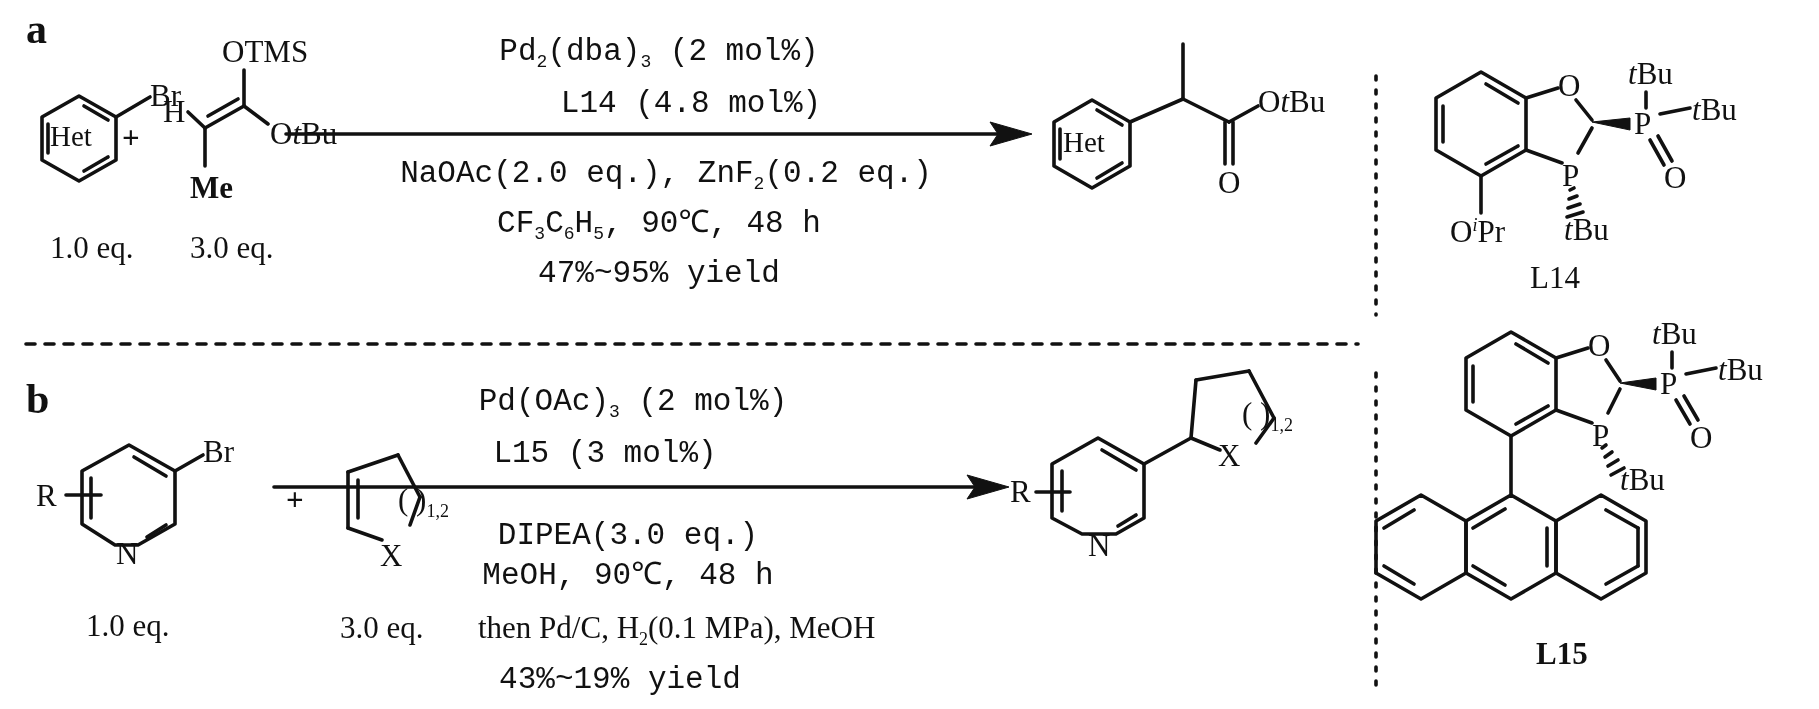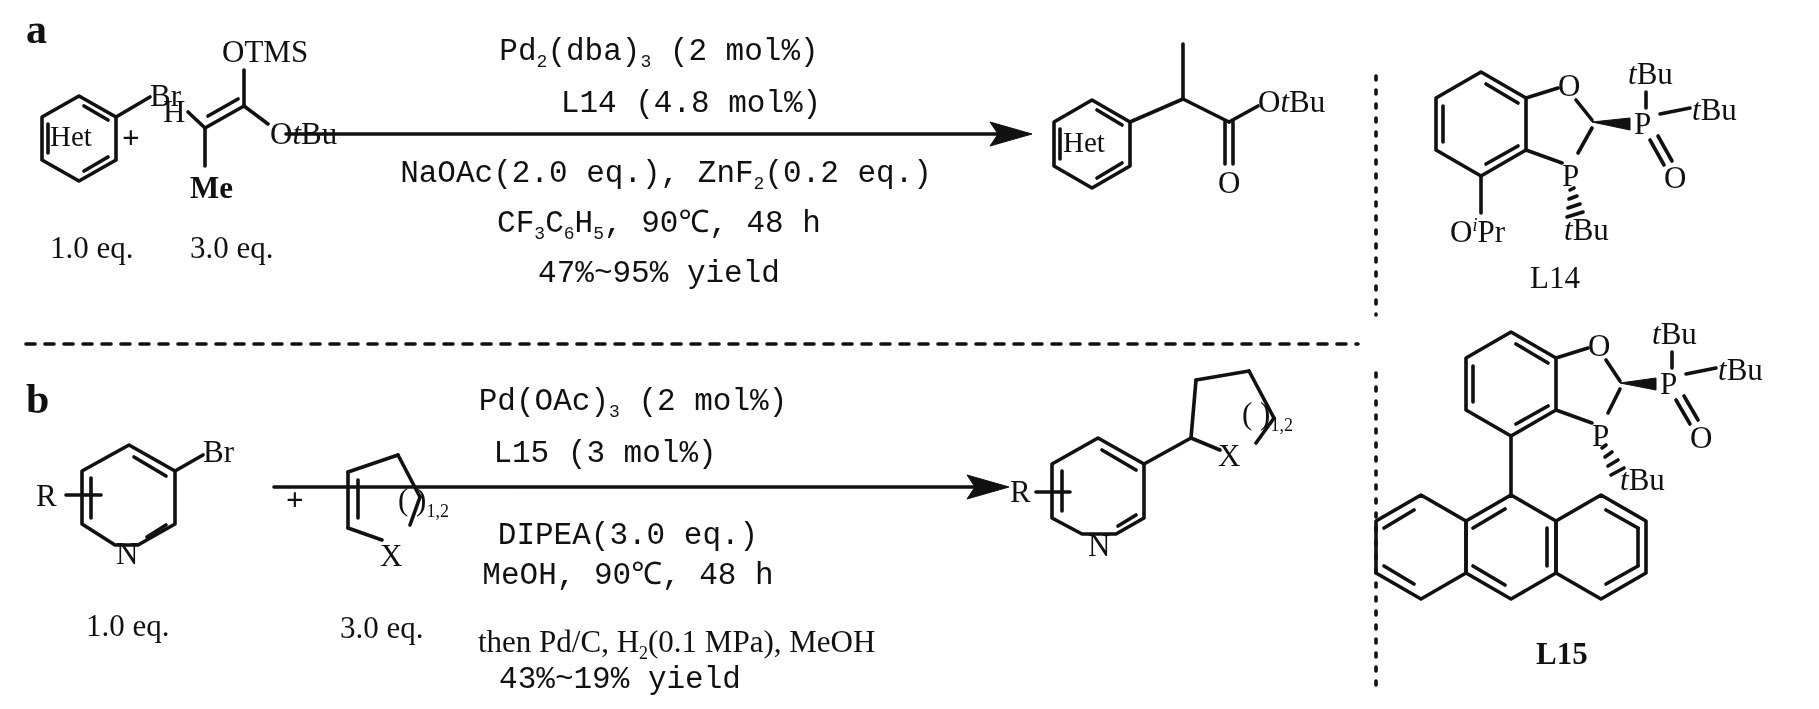--- a/index.html
+++ b/index.html
@@ -195,21 +195,21 @@
 <div class="abs t" style="left:286px;top:484px;font-weight:bold;">+</div>
 
 <div class="abs atom" style="left:380px;top:540px;">X</div>
 <div class="abs atom" style="left:398px;top:484px;"><span>( )</span><sub>1,2</sub></div>
 
 <div class="abs cond" style="left:633px;top:386px;"><span>Pd(OAc)</span><sub>3</sub><span> (2 mol%)</span></div>
 <div class="abs cond" style="left:605px;top:438px;">L15 (3 mol%)</div>
 <div class="abs cond" style="left:628px;top:520px;">DIPEA(3.0 eq.)</div>
 <div class="abs cond" style="left:628px;top:560px;">MeOH, 90℃, 48 h</div>
 <div class="abs t" style="left:340px;top:612px;">3.0 eq.</div>
-<div class="abs t" style="left:478px;top:612px;margin-top:14px;"><span>then Pd/C, H</span><sub>2</sub><span>(0.1 MPa), MeOH</span></div>
+<div class="abs t" style="left:478px;top:612px;"><span>then Pd/C, H</span><sub>2</sub><span>(0.1 MPa), MeOH</span></div>
 <div class="abs cond" style="left:620px;top:664px;">43%~19% yield</div>
 
 <div class="abs atom" style="left:1010px;top:476px;">R</div>
 <div class="abs atom" style="left:1088px;top:530px;">N</div>
 <div class="abs atom" style="left:1218px;top:440px;">X</div>
 <div class="abs atom" style="left:1242px;top:398px;"><span>( )</span><sub>1,2</sub></div>
 
 <div class="abs atom" style="left:1588px;top:330px;">O</div>
 <div class="abs atom" style="left:1660px;top:368px;">P</div>
 <div class="abs atom" style="left:1592px;top:420px;">P</div>

